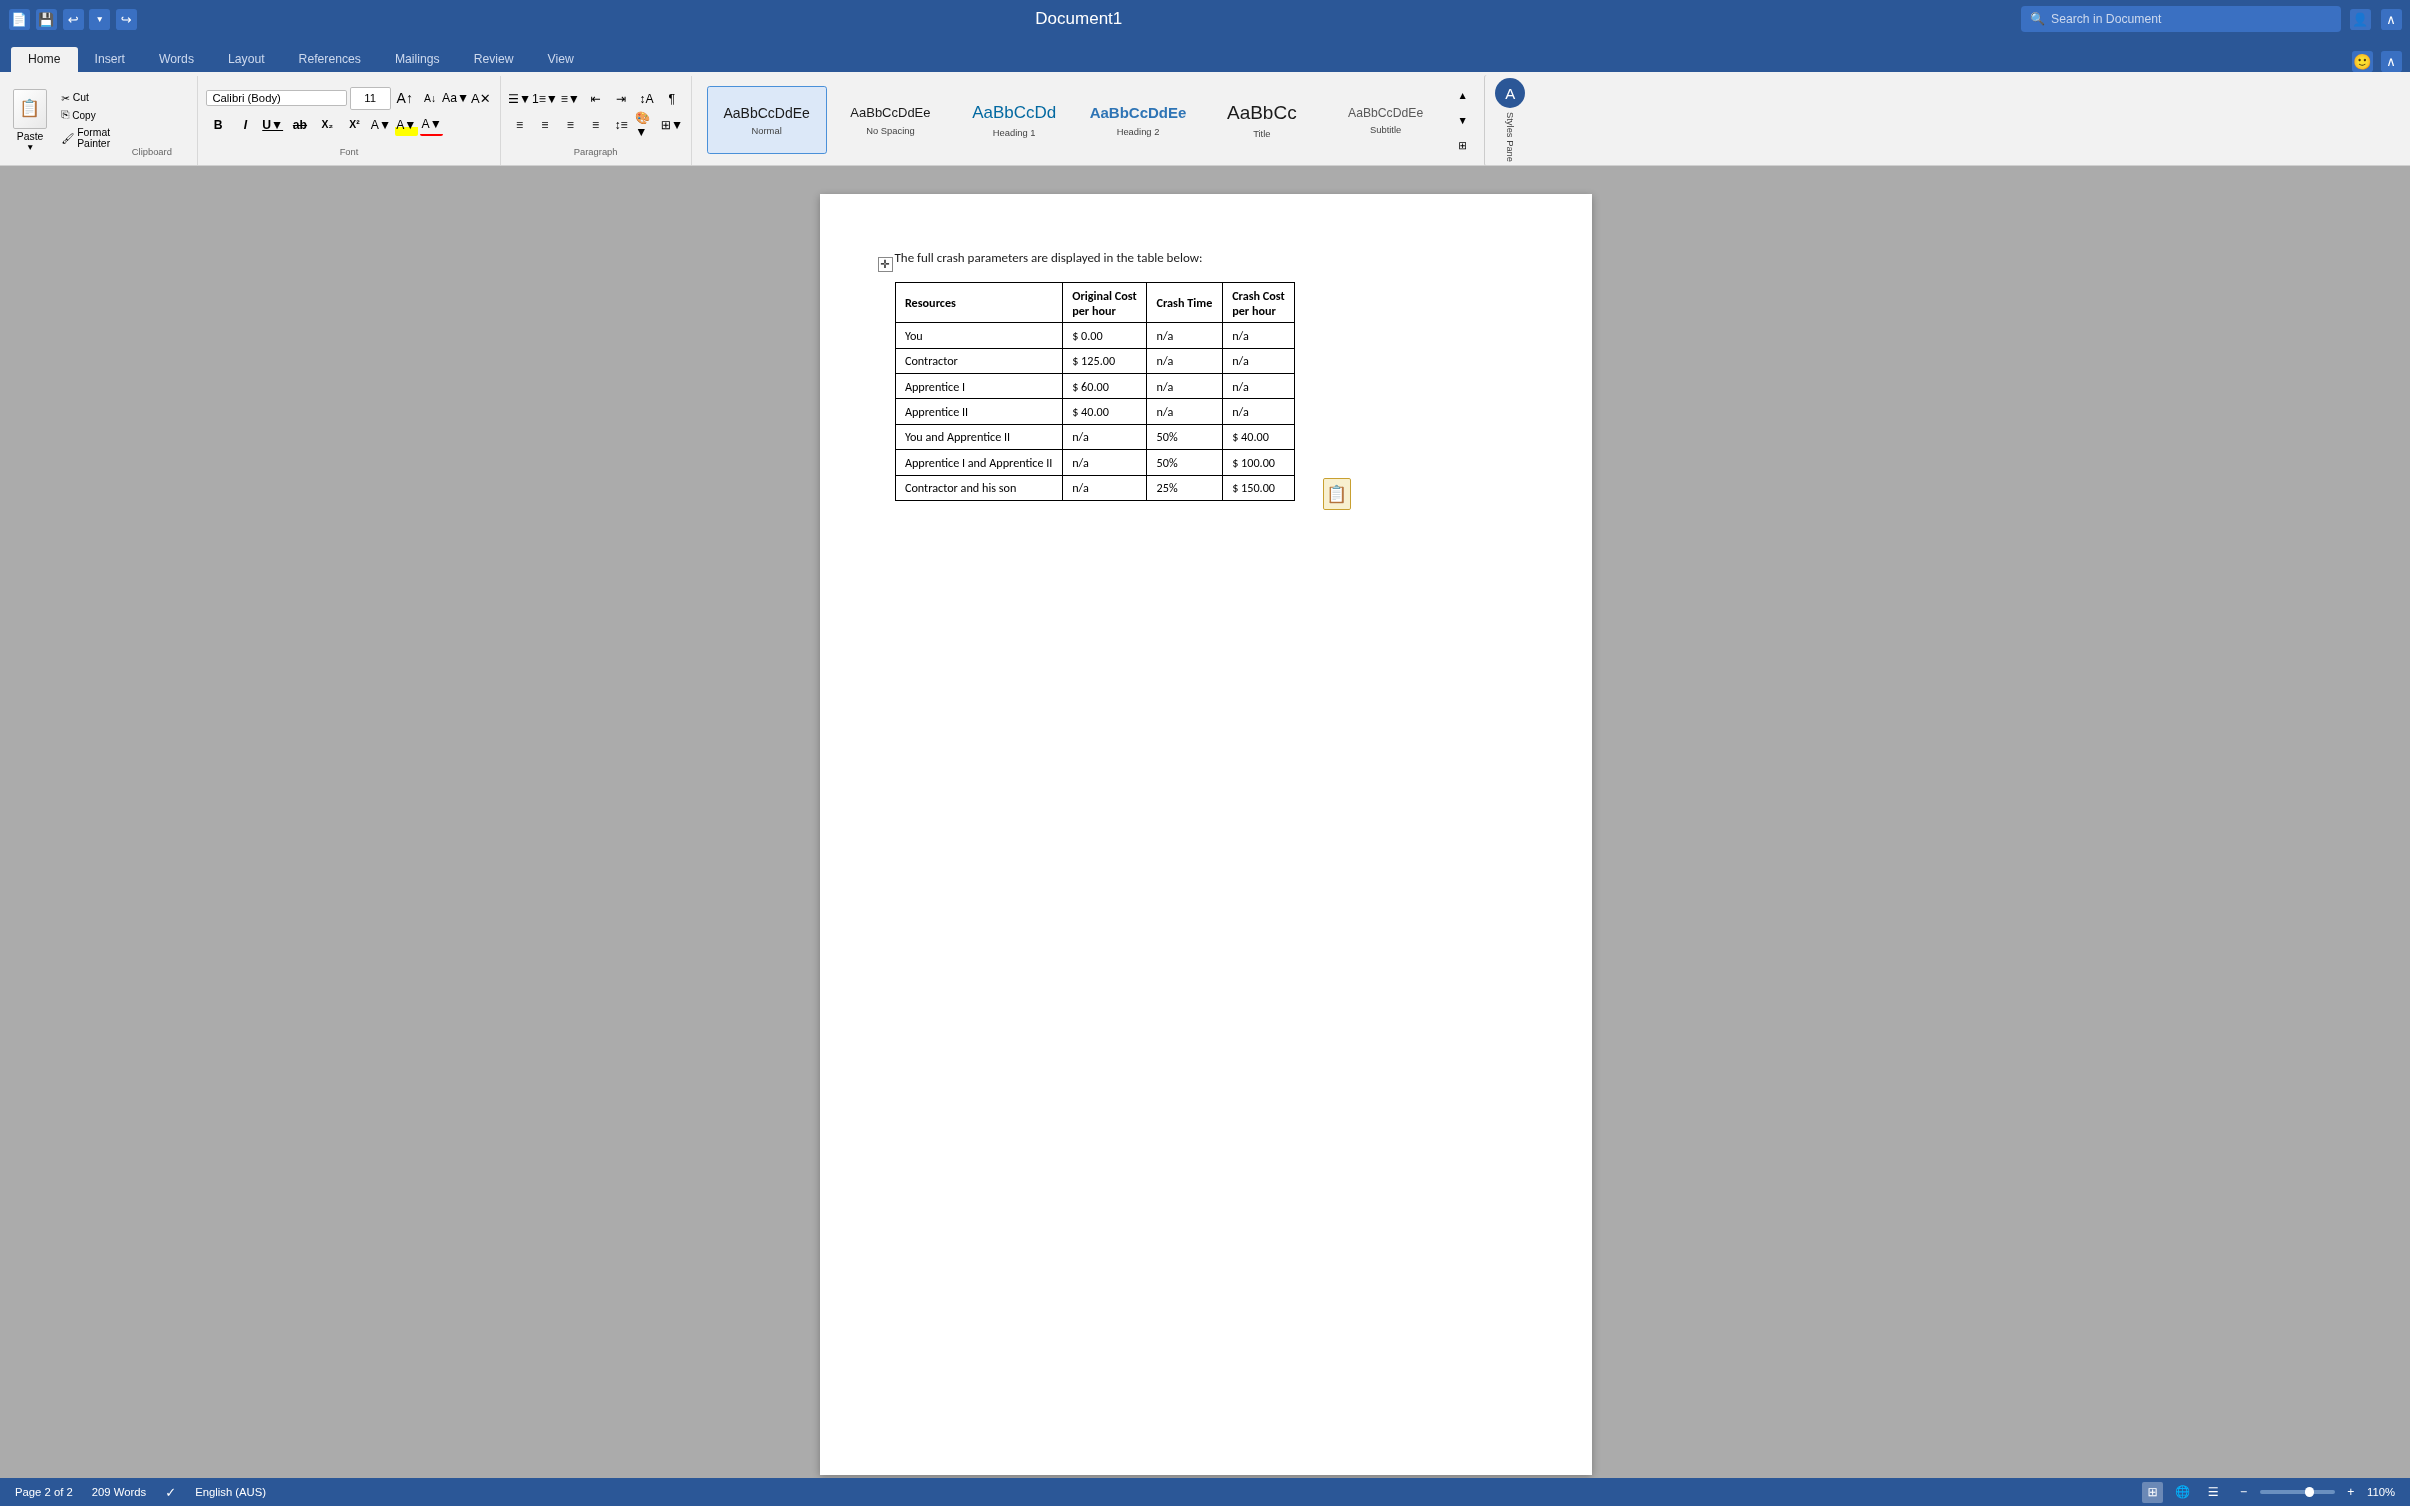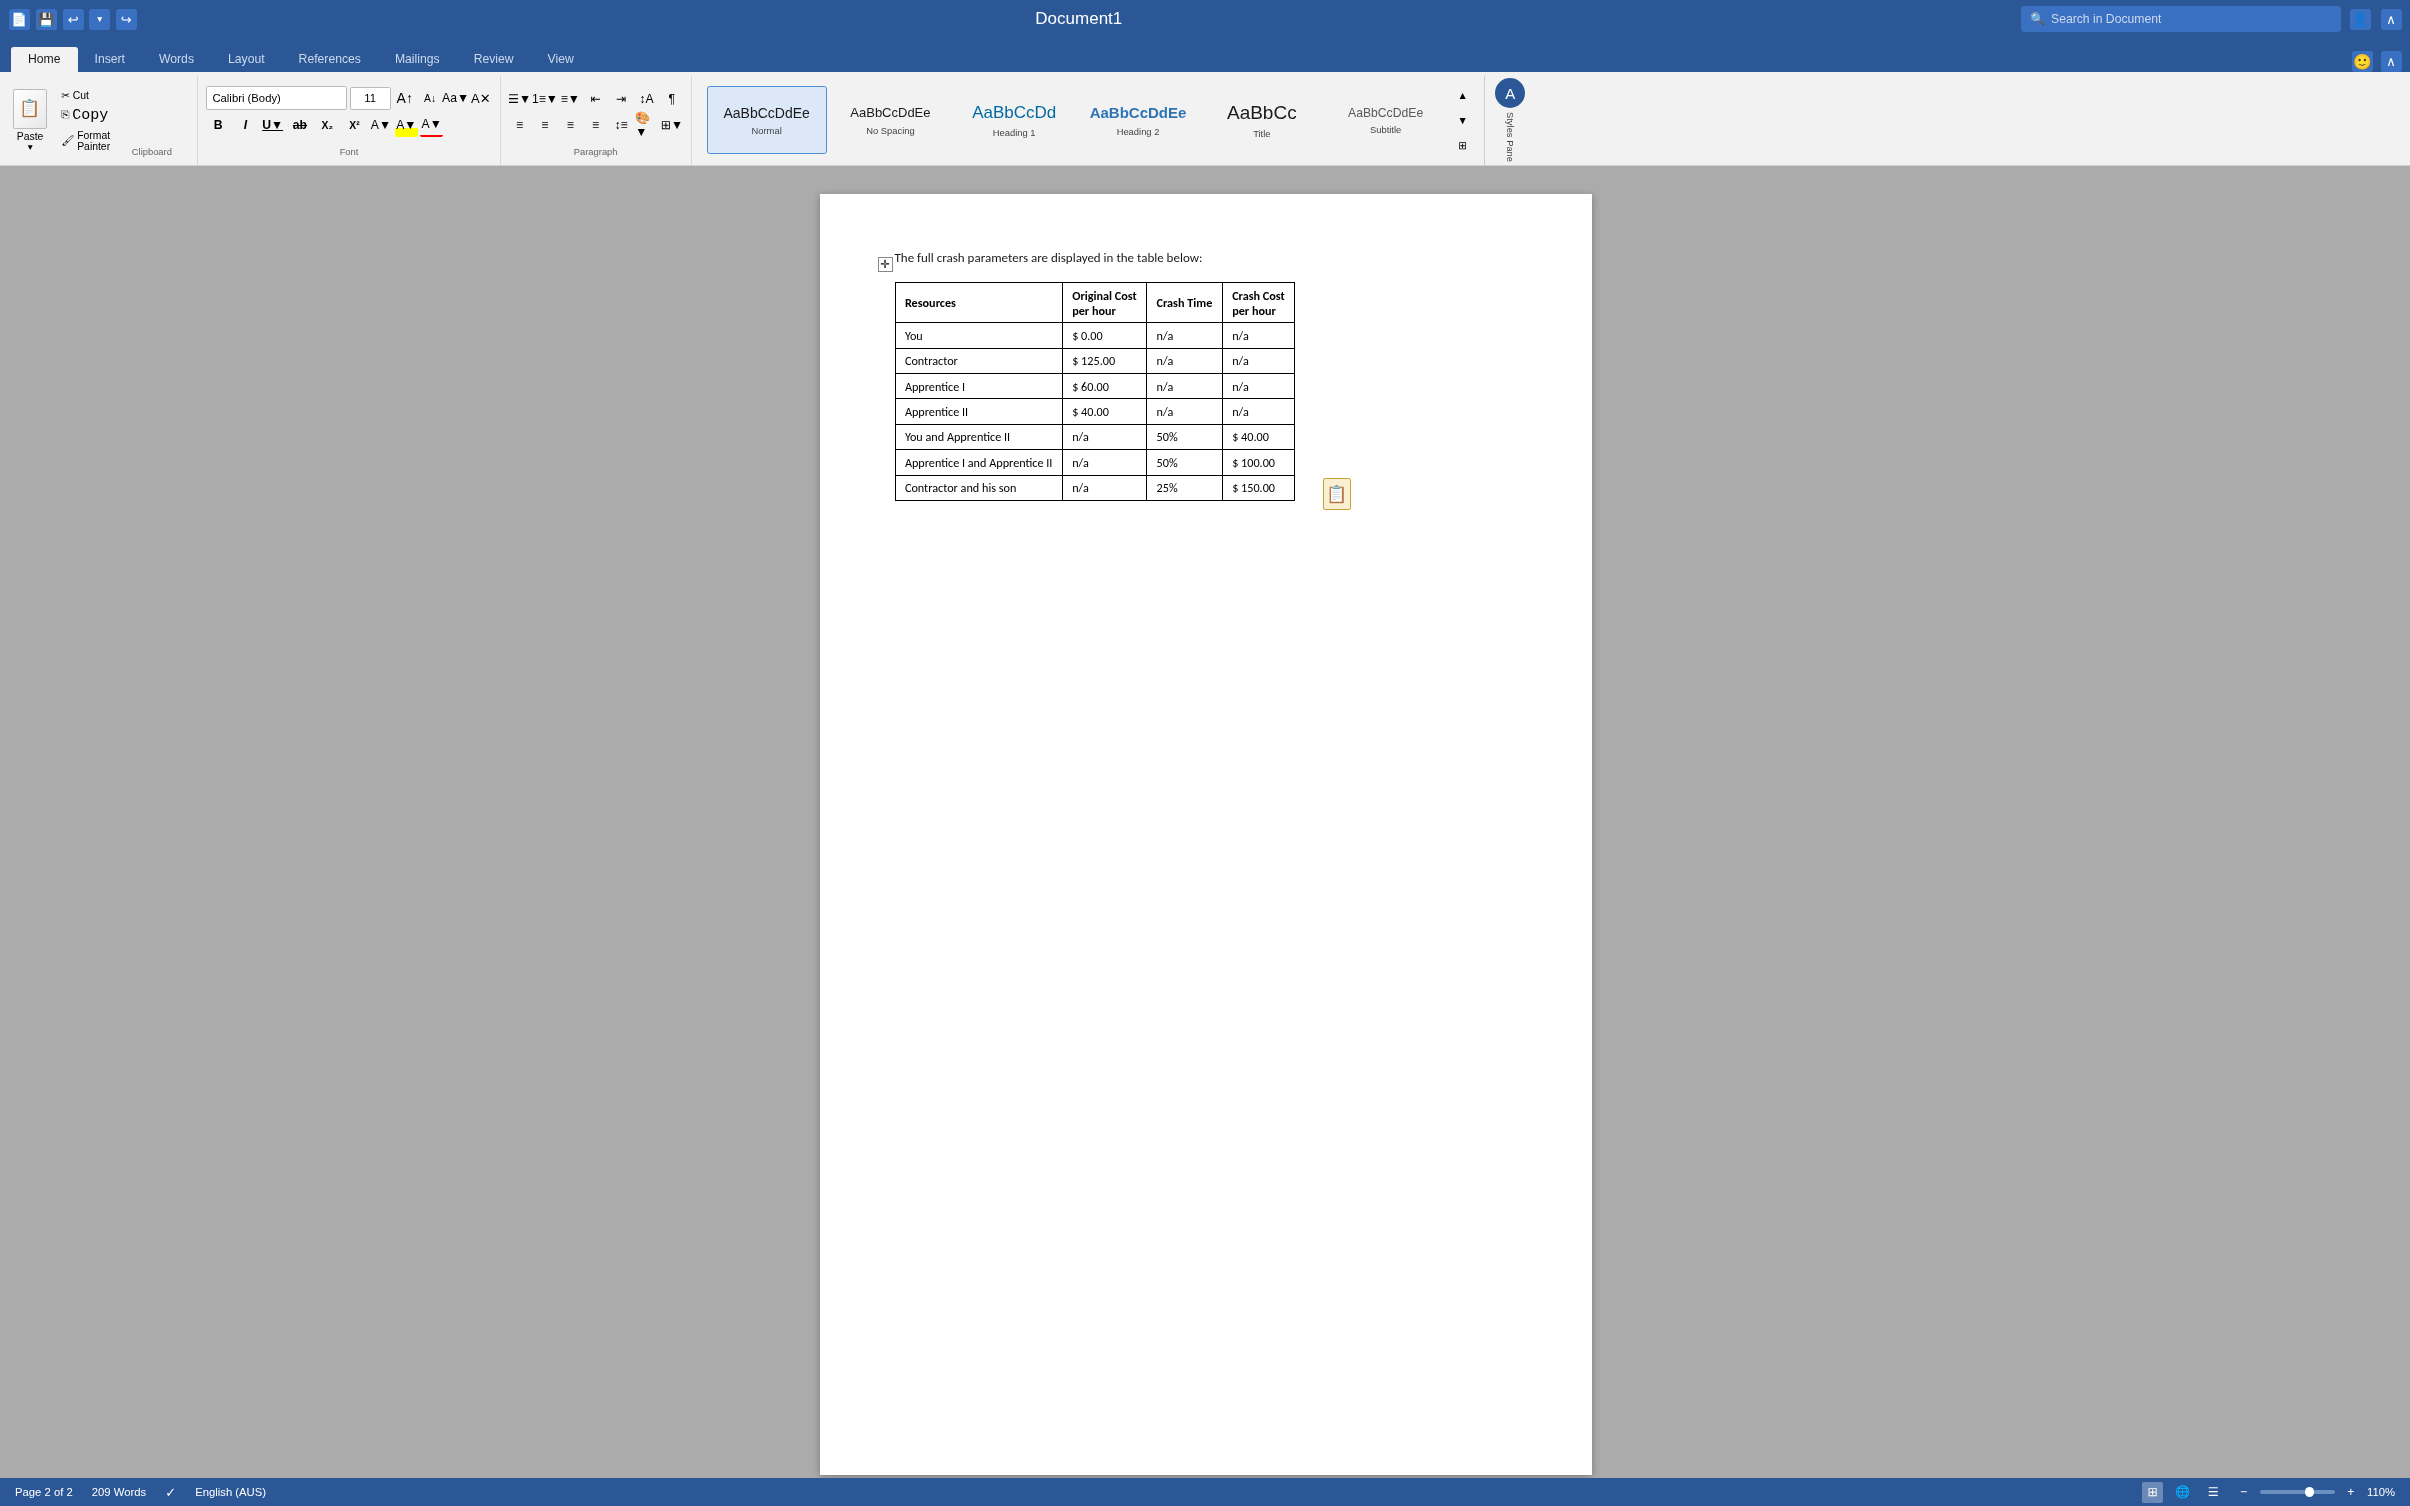--- a/index.html
+++ b/index.html
@@ -112,21 +112,21 @@
     .small-ribbon-btn {
       display: flex; align-items: center; gap: 2.8px;
       font-size: 10.4px; cursor: pointer; padding: 1.9px 3.8px; border-radius: 1.9px;
     }
 
     
     .font-controls { display: flex; flex-direction: column; gap: 2.8px; }
     .font-row1, .font-row2 { display: flex; align-items: center; gap: 2.8px; }
     .font-select {
       background: white; border: 0.9px solid #bbb; border-radius: 1.9px;
-      padding: 1.9px 5.6px; font-size: 11.3px; width: 132px; height: 24px;
+      padding: 1.9px 5.6px; font-size: 11.3px; width: 132px; height: 16px;
       cursor: pointer;
     }
     .font-size-box {
       background: white; border: 0.9px solid #bbb; border-radius: 1.9px;
       padding: 1.9px 3.8px; font-size: 11.3px; width: 41px; height: 22.6px; text-align: center;
     }
     .icon-btn {
       width: 22.6px; height: 22.6px; display: flex; align-items: center; justify-content: center;
       border-radius: 1.9px; cursor: pointer; font-size: 12.2px;
     }
@@ -309,21 +309,21 @@
     <div class="ribbon-top" style="align-items:center; height:66px;">
       <div class="paste-btn">
         <div style="display:flex; flex-direction:column; align-items:center;">
           <div class="paste-icon-big">📋</div>
           <span style="font-size:10.4px; margin-top:1.9px;">Paste</span>
           <span style="font-size:8.5px;">▼</span>
         </div>
       </div>
       <div class="clipboard-small-btns">
         <div class="small-ribbon-btn">✂ <span style="font-size:10.4px;">Cut</span></div>
-        <div class="small-ribbon-btn">⎘ <span style="font-size:15px;font-family:Liberation Mono, monospace;">Copy</span></div>
+        <div class="small-ribbon-btn">⎘ <span style="font-size:10px;">Copy</span></div>
         <div class="small-ribbon-btn">🖌 <span style="font-size:10.4px;">Format Painter</span></div>
       </div>
     </div>
     <div class="ribbon-group-label">Clipboard</div>
   </div>
 
   <div class="ribbon-group" style="padding: 3.8px 7.5px;">
     <div class="ribbon-top">
       <div class="font-controls">
         <div class="font-row1">

